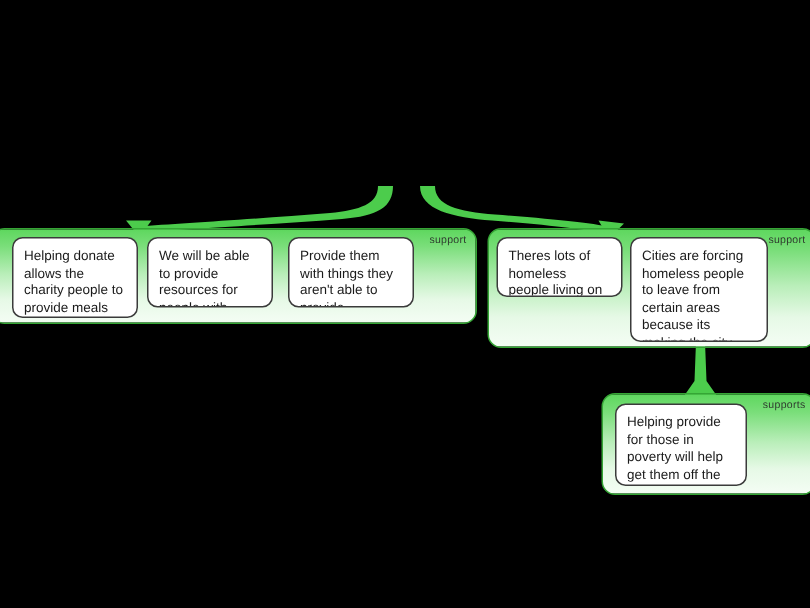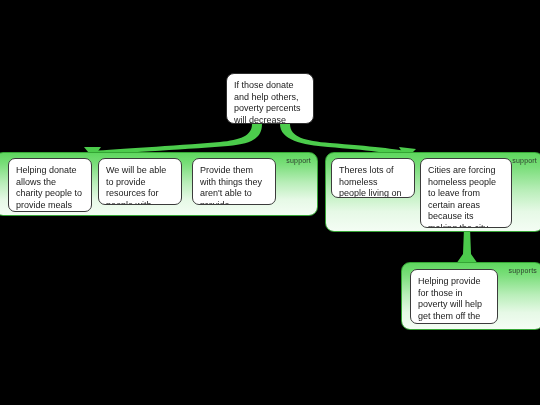--- a/index.html
+++ b/index.html
@@ -87,23 +87,20 @@
     <path d="M 399 147 L 416 149 L 406 159 Z" fill="#4ccc4c"></path>
 
     <path d="M 464 228
              L 470 228
              L 471 254
              L 478 264
              L 456 264
              L 463 254 Z" fill="#4ccc4c"></path>
   </svg>
 
-  <div class="note root" style="left:226px; top:73px; width:88px; height:51px;">
-    <span>If those donate and help others, poverty percents will decrease</span>
-  </div>
 
   <div class="group-box" style="left:-6px; top:152px; width:324px; height:64px;">
     <span class="group-label">support</span>
   </div>
 
   <div class="note" style="left:8px; top:158px; width:84px; height:54px;">
     <span>Helping donate allows the charity people to provide meals for people who are in need</span>
   </div>
 
   <div class="note" style="left:98px; top:158px; width:84px; height:47px;">

